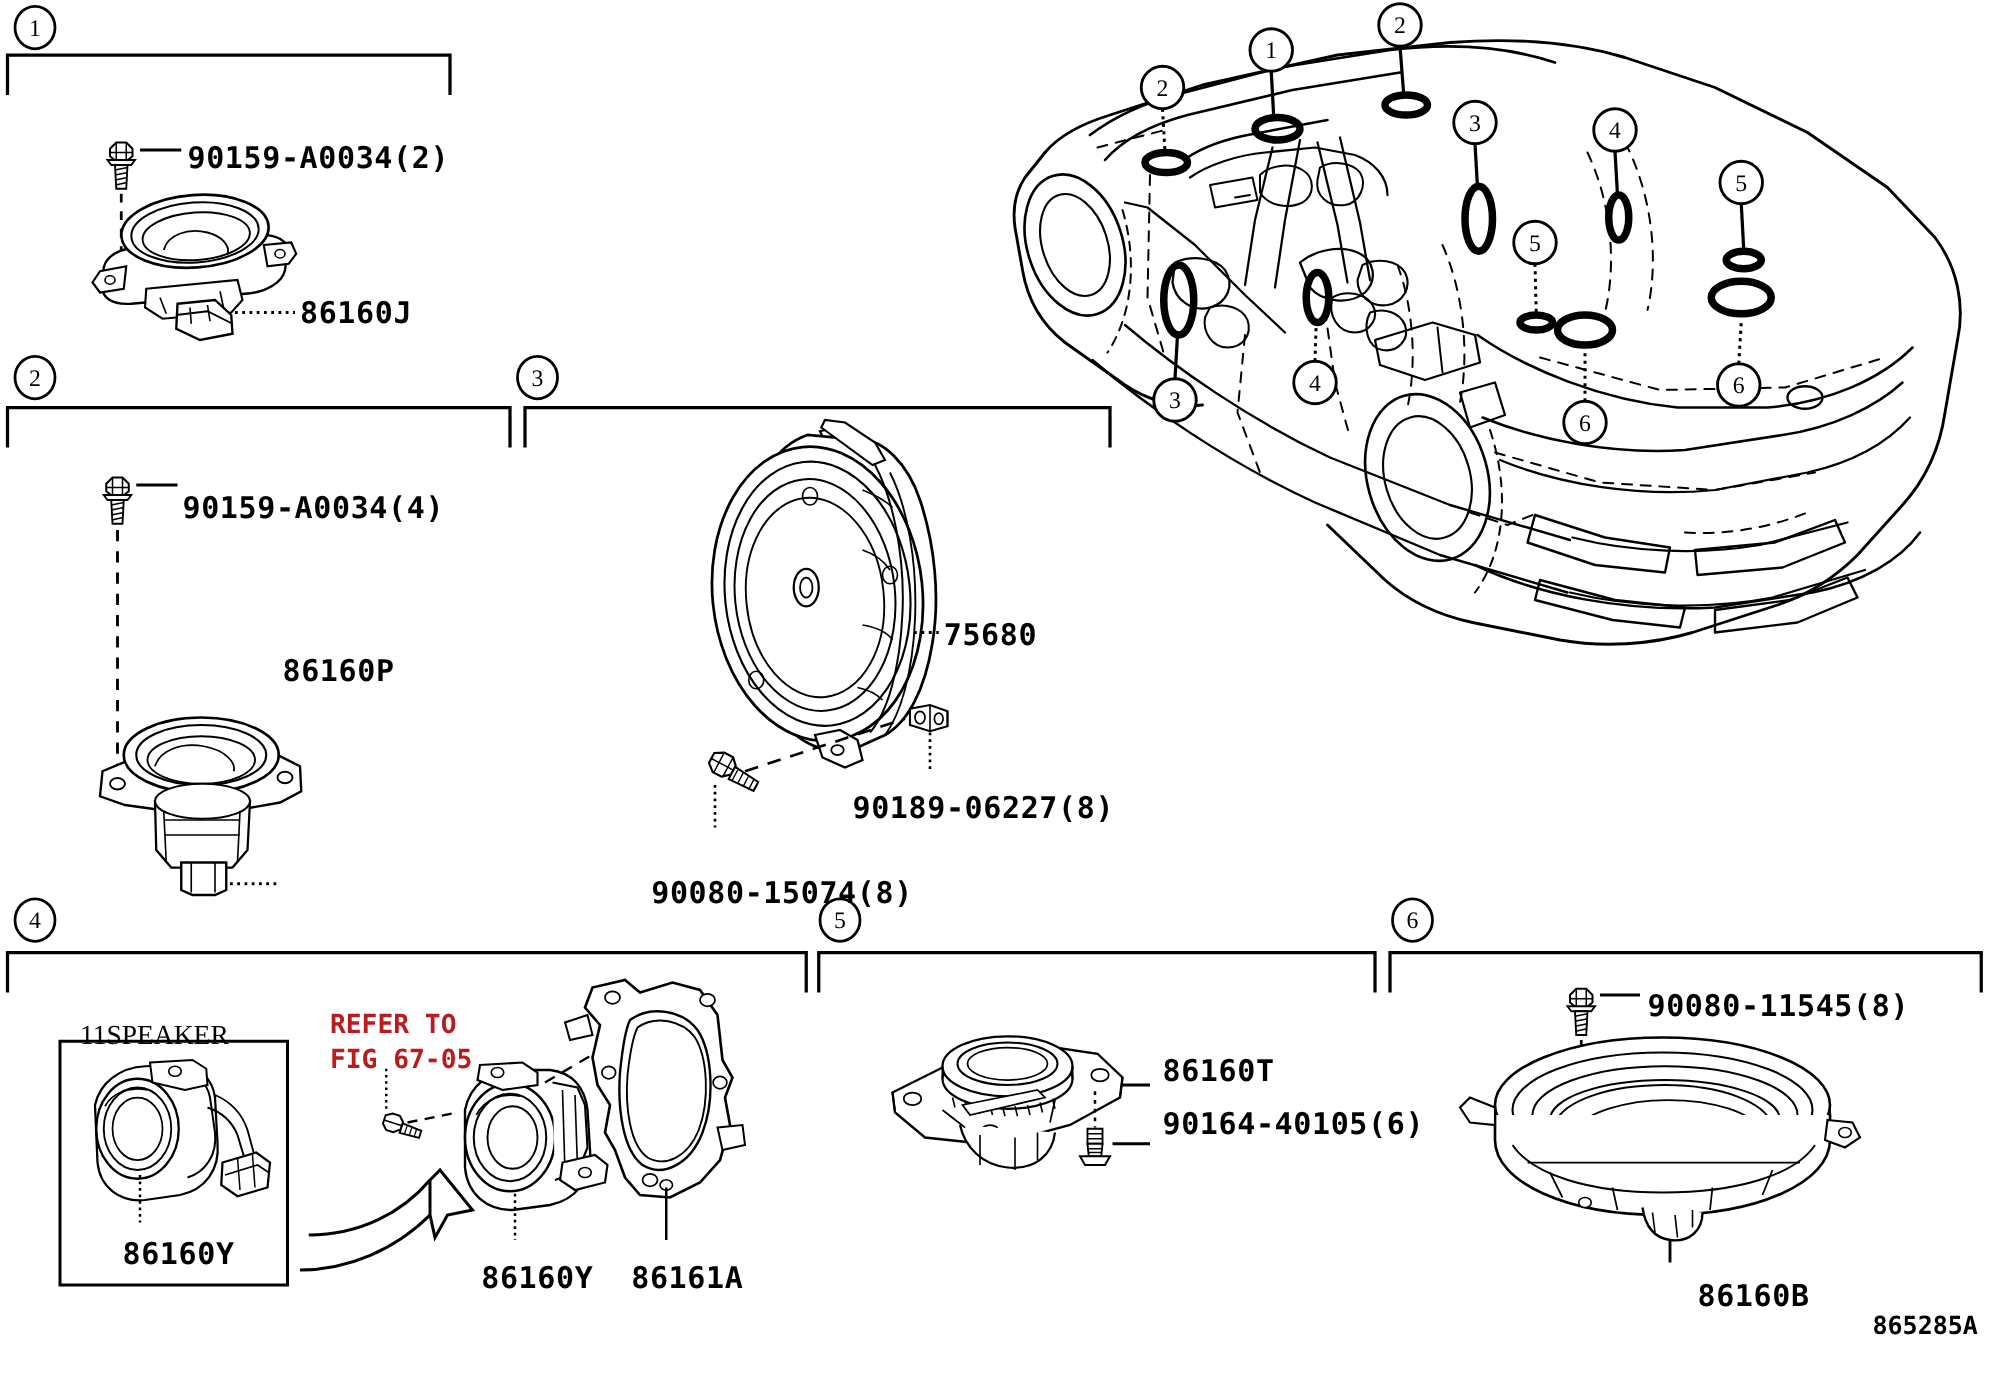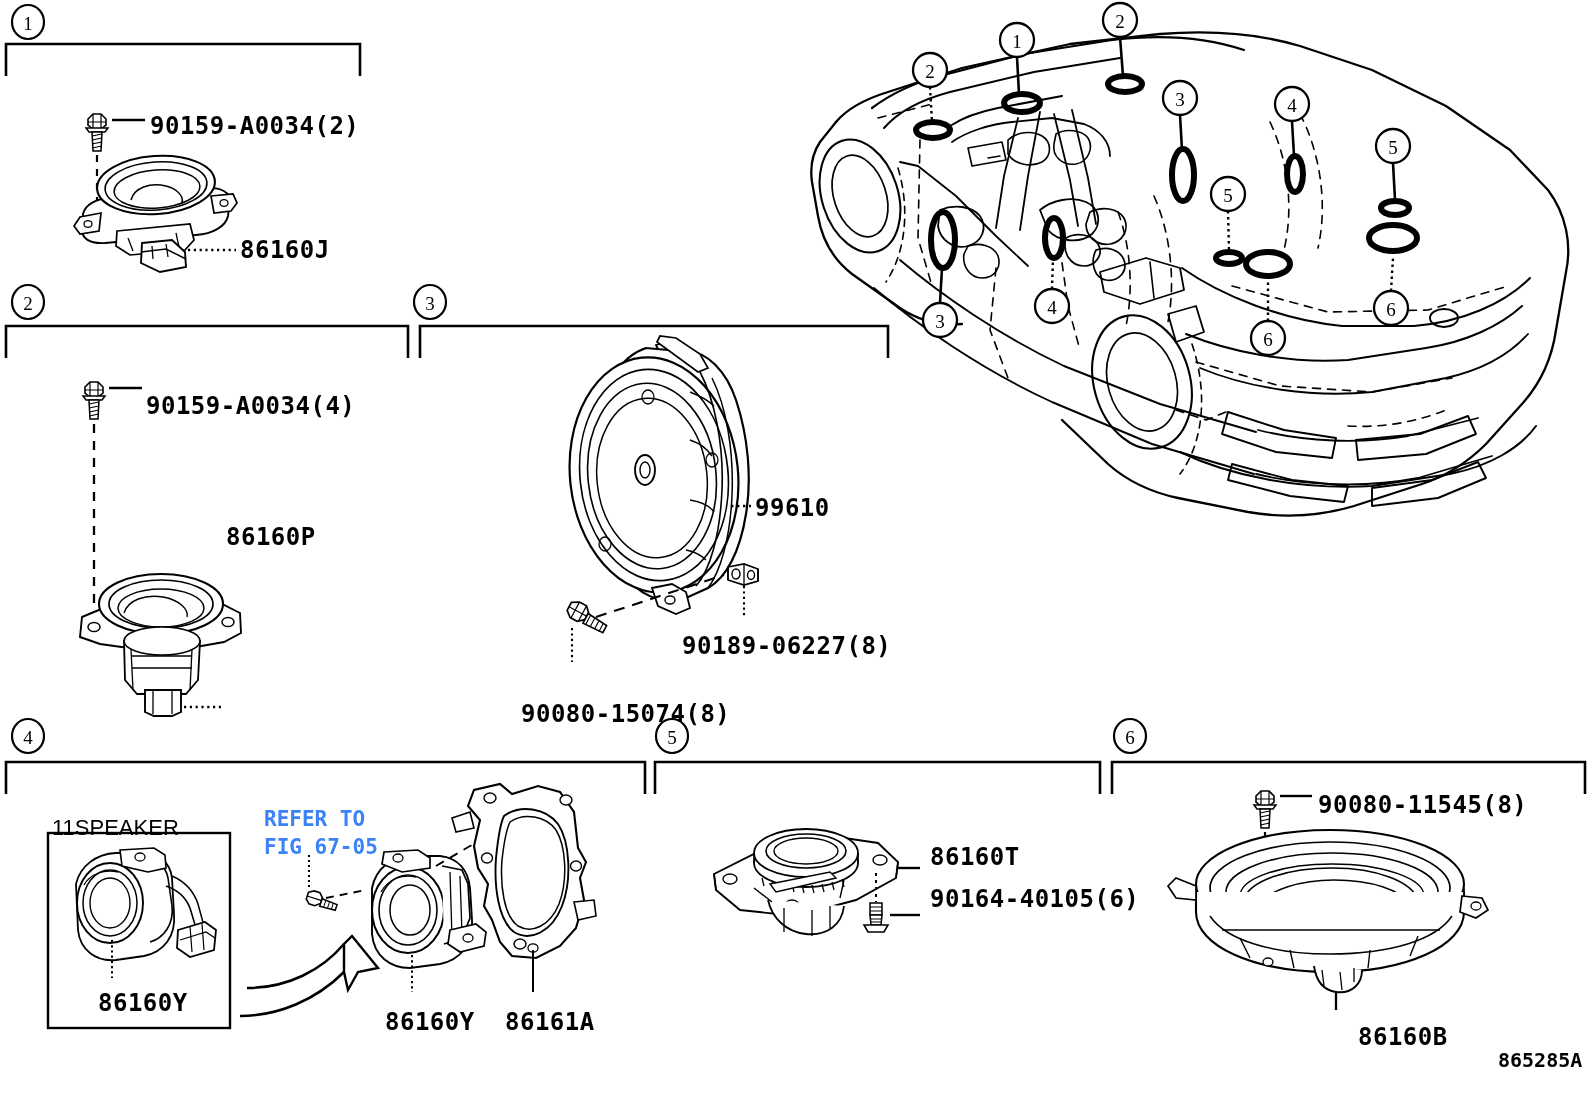--- a/index.html
+++ b/index.html
@@ -17,30 +17,31 @@
     font-family:"DejaVu Sans Mono","Liberation Mono",monospace;
     font-weight:bold;
     font-size:24px;
     letter-spacing:0.5px;
     color:#000;
     white-space:nowrap;
     line-height:1.25;
   }
   .boxtitle{
     position:absolute;
-    font-family:Liberation Sans, sans-serif;
+    font-family:Liberation Serif, serif;
     font-size:22px;
     color:#000;
     white-space:nowrap;
+    margin-left:12px;
   }
   .refnote{
     position:absolute;
     font-family:"DejaVu Sans Mono","Liberation Mono",monospace;
     font-weight:bold;font-size:21px;line-height:1.35;
-    color:#3b82f6;white-space:pre;
+    color:#b91c1c;white-space:pre;
   }
   .sheetcode{
     position:absolute;
     font-family:"DejaVu Sans Mono","Liberation Mono",monospace;
     font-weight:bold;font-size:20px;color:#000;
   }
   .callout-num{
     font-family:"Liberation Serif","DejaVu Serif",serif;
     font-size:19px;
     text-anchor:middle;
@@ -569,21 +570,21 @@
       </g>
     </g>
   </svg>
 
   <div class="plabel" style="left:150px;top:111px;">90159-A0034(2)</div>
   <div class="plabel" style="left:240px;top:235px;">86160J</div>
 
   <div class="plabel" style="left:146px;top:391px;">90159-A0034(4)</div>
   <div class="plabel" style="left:226px;top:522px;">86160P</div>
 
-  <div class="plabel" style="left:755px;top:493px;">99610</div>
+  <div class="plabel" style="left:755px;top:493px;">75680</div>
   <div class="plabel" style="left:682px;top:631px;">90189-06227(8)</div>
   <div class="plabel" style="left:521px;top:675px;margin-top:24px;">90080-15074(8)</div>
 
   <div class="boxtitle" style="left:52px;top:815px;">11SPEAKER</div>
   <div class="refnote" style="left:264px;top:805px;">REFER TO
 FIG 67-05</div>
   <div class="plabel" style="left:98px;top:988px;">86160Y</div>
   <div class="plabel" style="left:385px;top:1007px;">86160Y</div>
   <div class="plabel" style="left:505px;top:1007px;">86161A</div>
 

